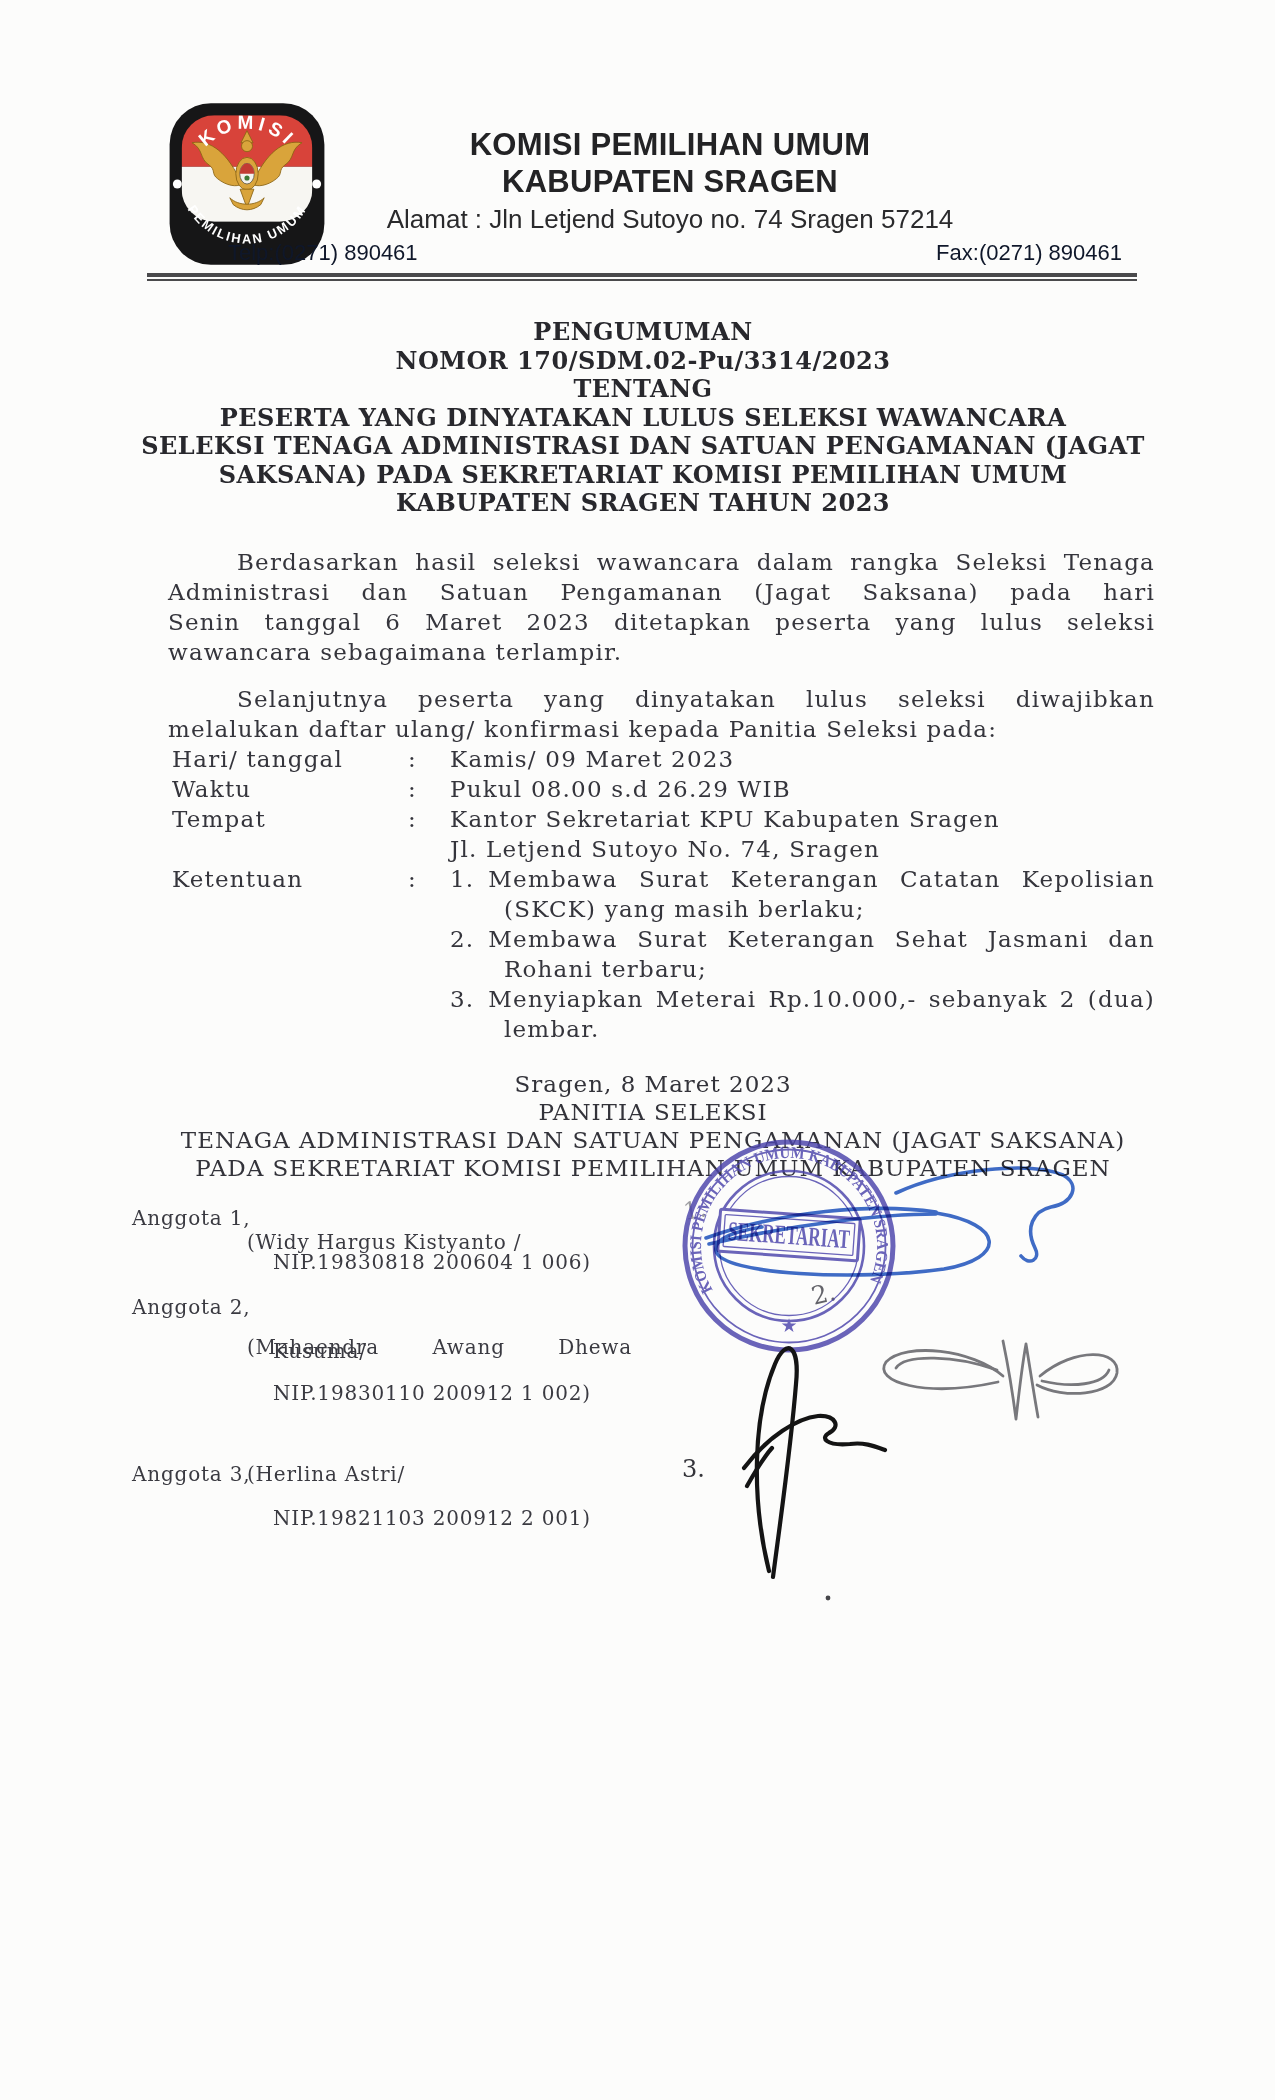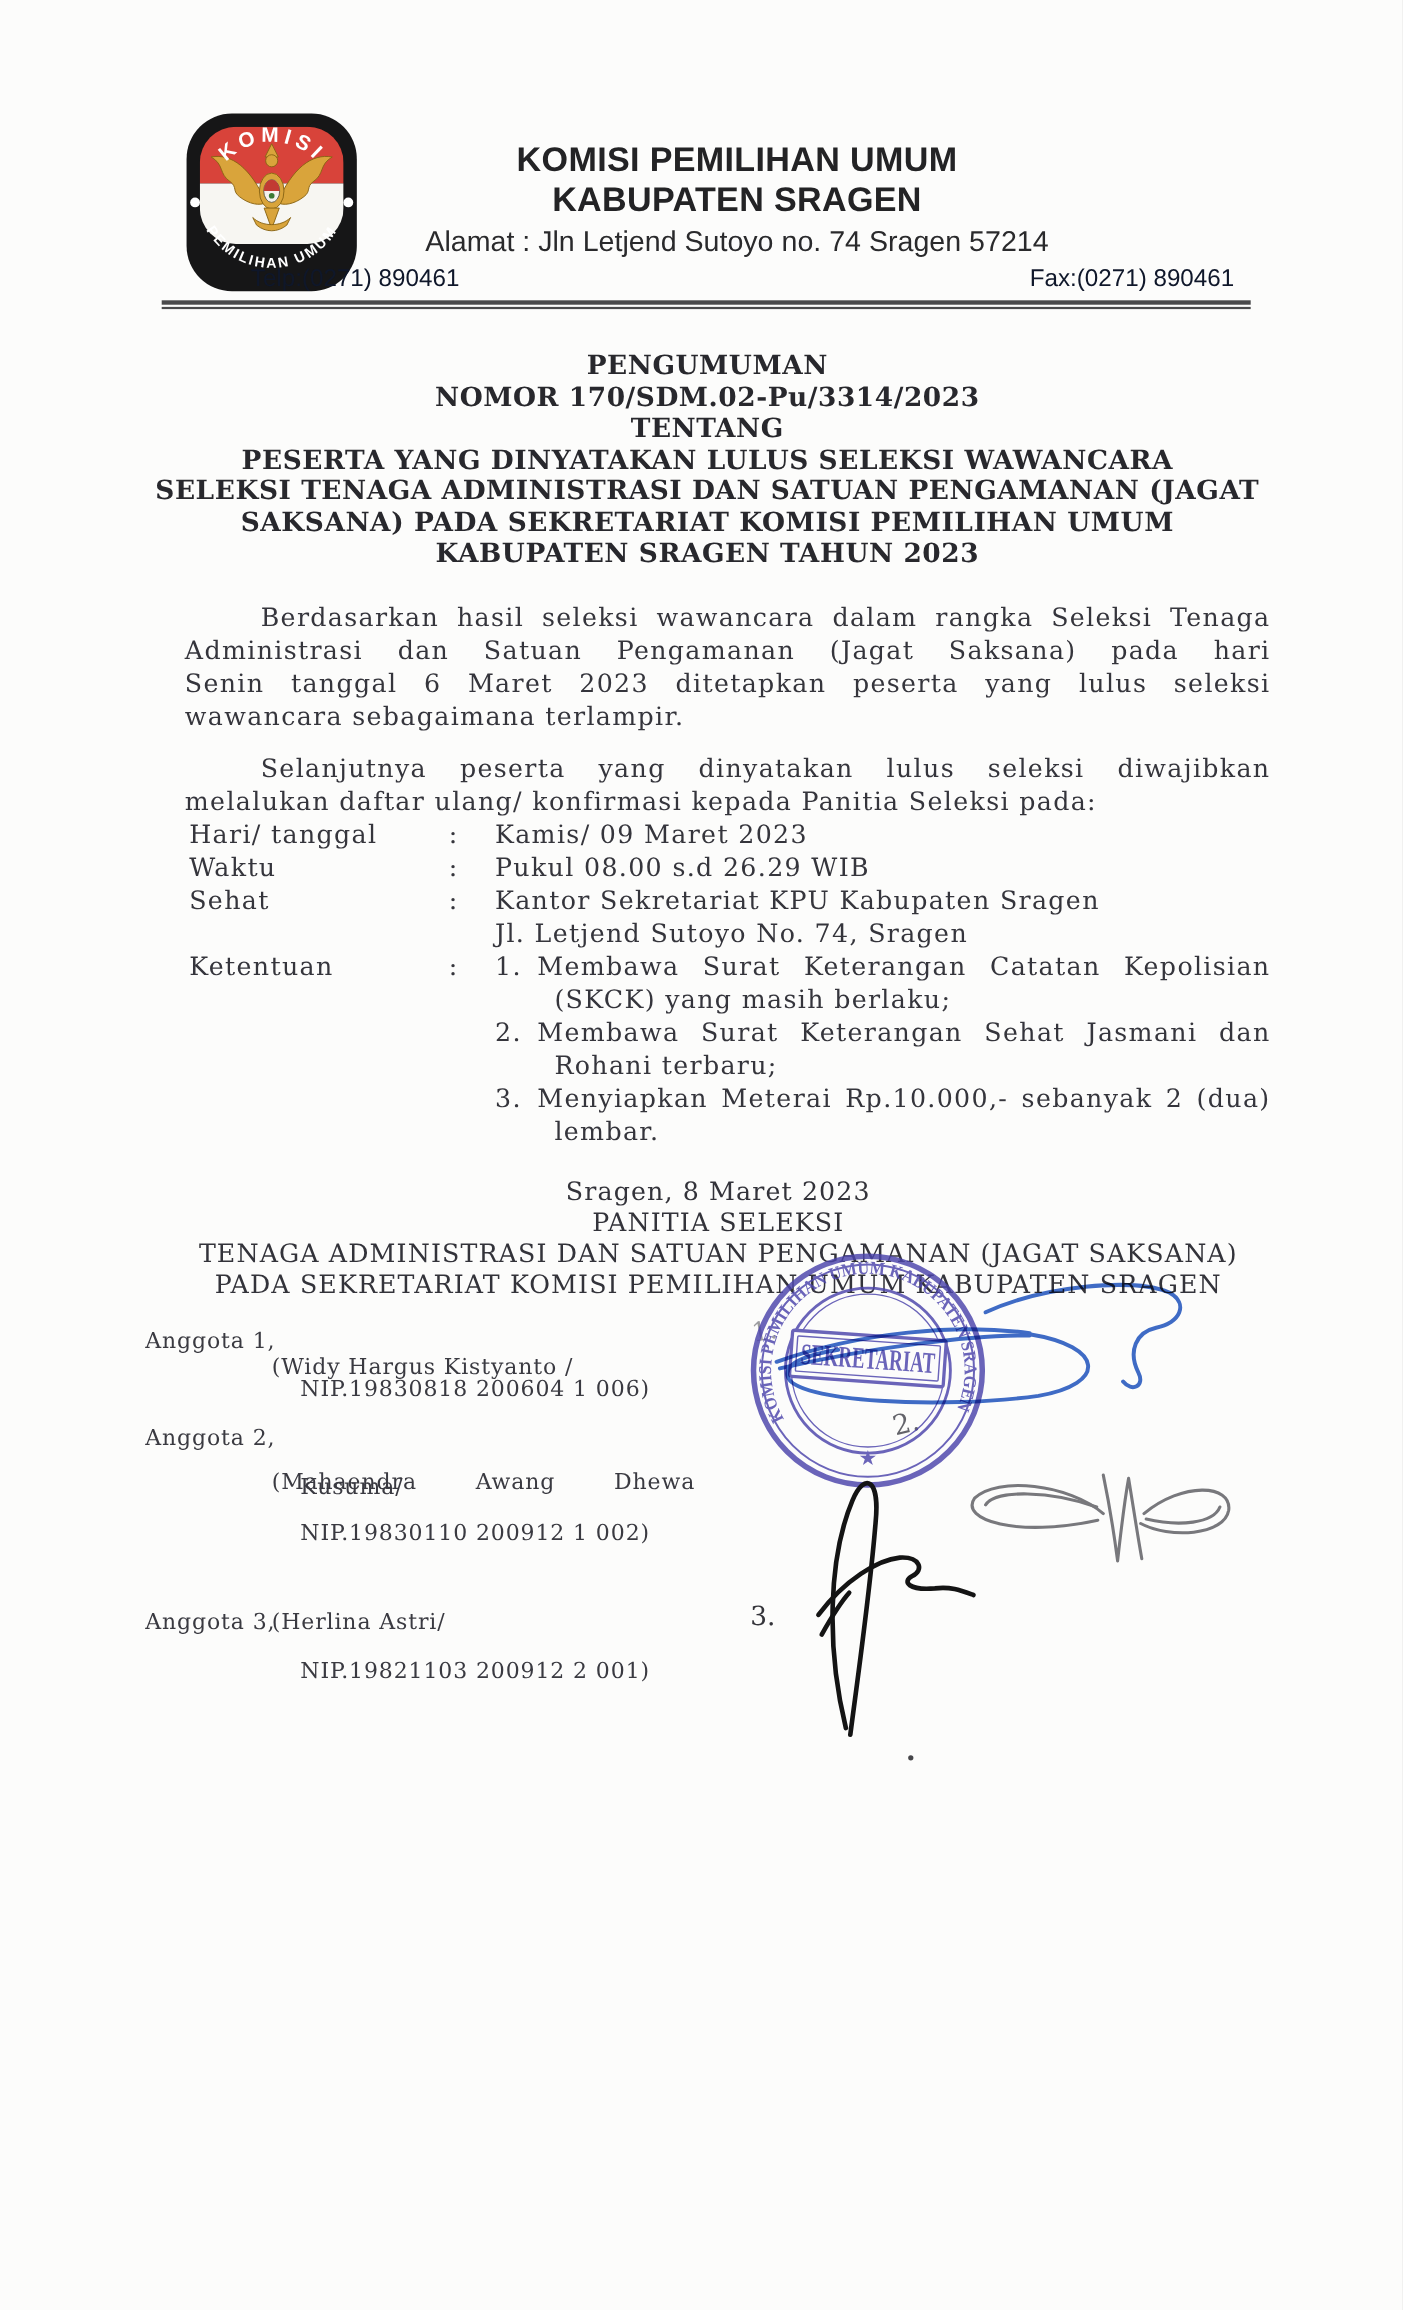--- a/index.html
+++ b/index.html
@@ -114,21 +114,21 @@
       <div>Hari/ tanggal</div>
       <div>:</div>
       <div>Kamis/ 09 Maret 2023</div>
     </div>
     <div class="drow">
       <div>Waktu</div>
       <div>:</div>
       <div>Pukul 08.00 s.d 26.29 WIB</div>
     </div>
     <div class="drow">
-      <div>Sehat</div>
+      <div>Tempat</div>
       <div>:</div>
       <div>
         <div>Kantor Sekretariat KPU Kabupaten Sragen</div>
         <div>Jl. Letjend Sutoyo No. 74, Sragen</div>
       </div>
     </div>
     <div class="drow">
       <div>Ketentuan</div>
       <div>:</div>
       <div>

